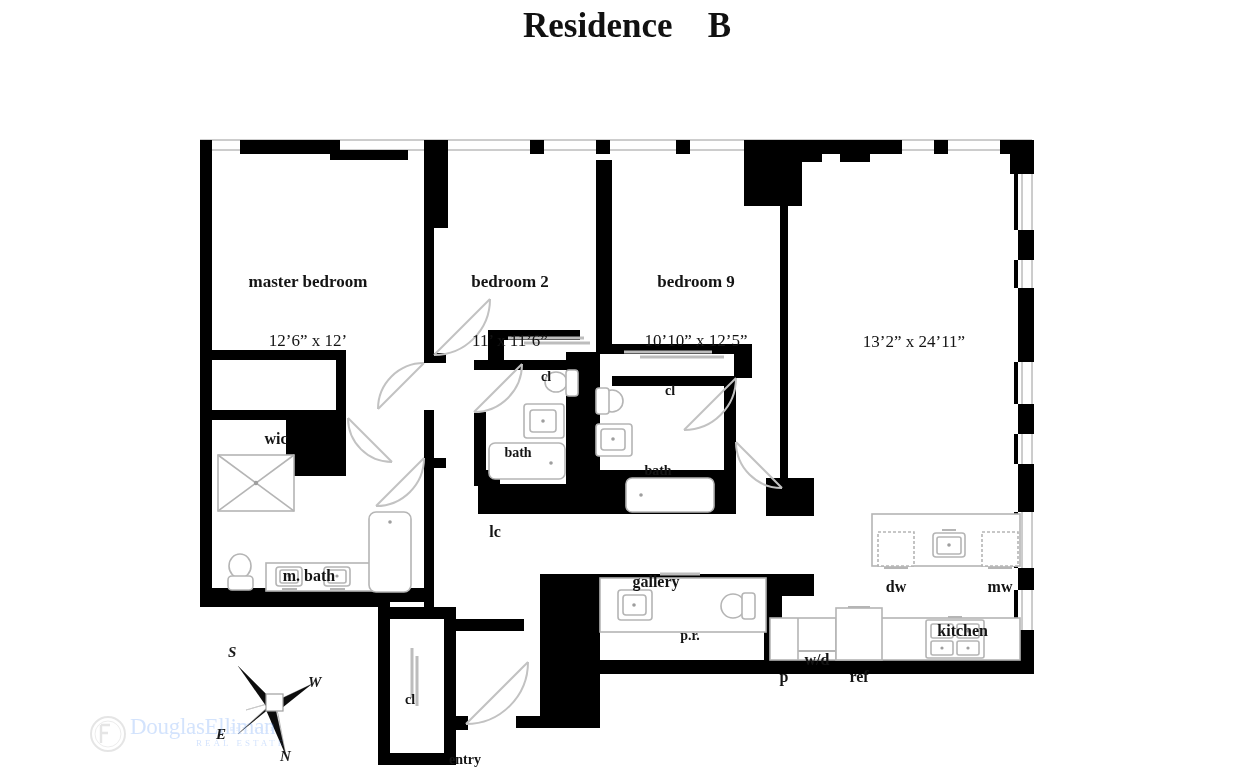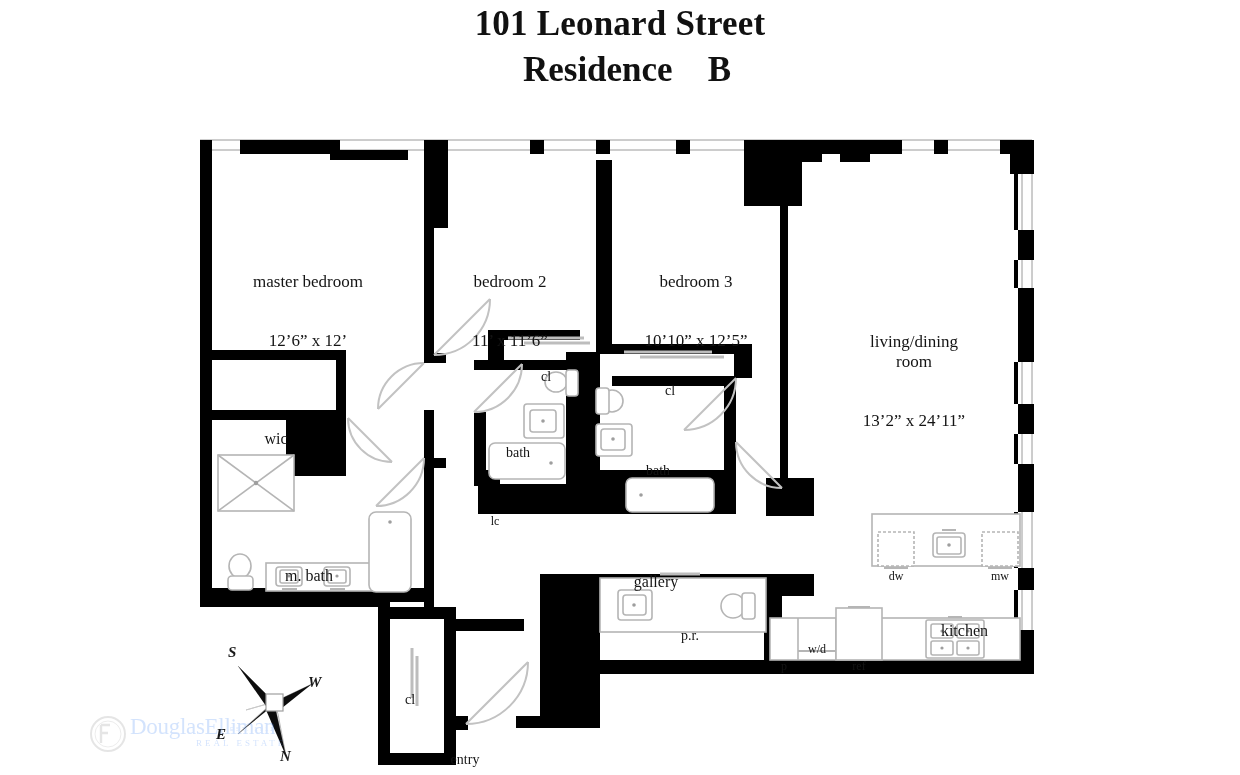--- a/index.html
+++ b/index.html
@@ -52,26 +52,26 @@
 
   
   .rlabel {
     position: absolute;
     text-align: center;
     white-space: pre;
     line-height: 1.17;
     color: #141414;
     font-family: "Liberation Serif", "DejaVu Serif", serif;
   }
-  .rlabel .nm { display: block; }
+  .rlabel .nm { display: block; font-weight: bold; }
   .rlabel .dm { display: block; }
   .r-big   { font-size: 17px; }
   .r-mid   { font-size: 16px; }
   .r-small { font-size: 14px; }
-  .r-tiny  { font-size: 12px; }
+  .r-tiny  { font-size: 16px; }
 
   
   #compass {
     position: absolute;
     left: 216px;
     top: 638px;
     width: 116px;
     height: 130px;
   }
   .cpt {
@@ -119,21 +119,20 @@
     font-size: 6px;
     letter-spacing: 2px;
     white-space: pre;
     font-family: "Liberation Sans", sans-serif;
   }
 </style>
 </head>
 <body>
 
 <div id="title-block">
-  <div id="title-line-1">101 Leonard Street</div>
   <div id="title-line-2">Residence    B</div>
 </div>
 
 <div id="plan">
 <svg width="1240" height="775" viewBox="0 0 1240 775" xmlns="http://www.w3.org/2000/svg">
 
   <g stroke="#9a9a9a" stroke-width="1" fill="none">
 
     <line x1="200" y1="140" x2="1032" y2="140"></line>
     <line x1="200" y1="150" x2="1032" y2="150"></line>
@@ -390,27 +389,25 @@
   <span class="nm">master bedroom</span>
   <span class="dm">12’6” x 12’</span>
 </div>
 
 <div class="rlabel r-big" style="left:440px; top:232px; width:140px;">
   <span class="nm">bedroom 2</span>
   <span class="dm">11’ x 11’6”</span>
 </div>
 
 <div class="rlabel r-big" style="left:622px; top:232px; width:148px;">
-  <span class="nm">bedroom 3</span>
+  <span class="nm">bedroom 9</span>
   <span class="dm">10’10” x 12’5”</span>
 </div>
 
 <div class="rlabel r-big" style="left:832px; top:292px; width:164px;">
-  <span class="nm">living/dining
-room</span>
   <span class="dm">13’2” x 24’11”</span>
 </div>
 
 <div class="rlabel r-mid" style="left:236px; top:393px; width:80px;">
   <span class="nm">wic</span>
 </div>
 
 <div class="rlabel r-mid" style="left:254px; top:530px; width:110px;">
   <span class="nm">m. bath</span>
 </div>

